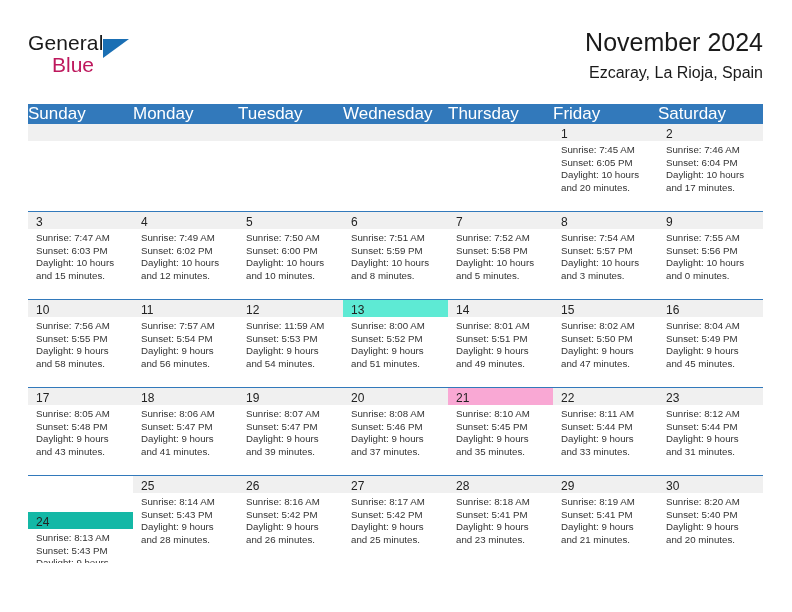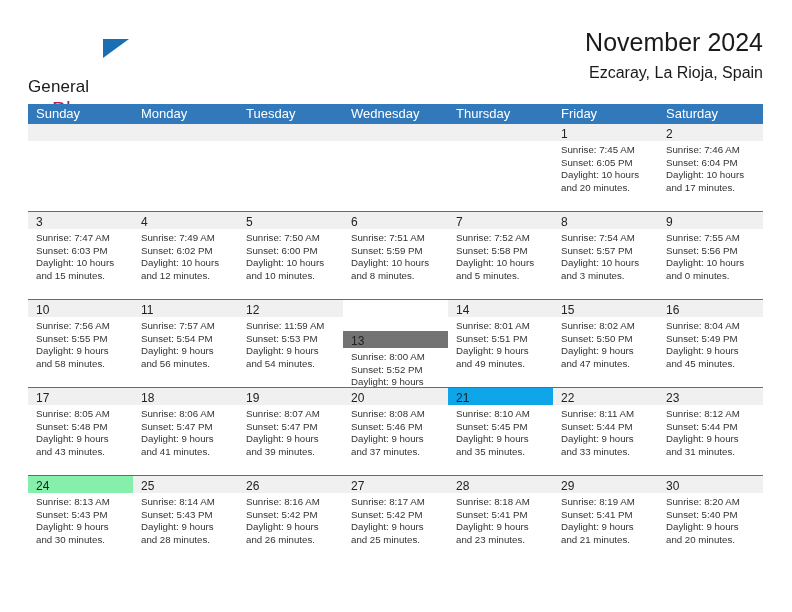--- a/index.html
+++ b/index.html
@@ -29,26 +29,25 @@
   }
 
   .logo {
     position: absolute;
     left: 0;
     top: 4px;
     width: 160px;
     height: 56px;
   }
   .logo-general {
-    font-size: 17px;
+    font-size: 21px;
     color: #1a1a1a;
     letter-spacing: 0.1px;
     line-height: 25px;
     display: block;
-    margin-top: 44px;
   }
   .logo-blue {
     font-size: 21px;
     color: #be185d;
     line-height: 24px;
     display: block;
     margin-left: 24px;
     margin-top: -2px;
   }
   .logo-tri {
@@ -93,23 +92,22 @@
   .dow-row {
     display: flex;
     width: 100%;
     background: #3279bb;
     height: 20px;
   }
   .dow {
     flex: 1 1 105px;
     width: 105px;
     color: #ffffff;
-    font-size: 13px;
+    font-size: 17px;
     line-height: 20px;
-    padding-left: 8px;
     white-space: nowrap;
     overflow: hidden;
   }
 
   .week {
     display: flex;
     width: 100%;
     border-top: 1.5px solid #3279bb;
   }
   .week:first-of-type { border-top: none; }
@@ -299,21 +297,21 @@
           <div class="cell">
             <div class="daynum-band" style="background: rgb(240, 240, 240);"><span class="daynum">12</span></div>
             <div class="info">
               <div>Sunrise: 11:59 AM</div>
               <div>Sunset: 5:53 PM</div>
               <div>Daylight: 9 hours</div>
               <div>and 54 minutes.</div>
             </div>
           </div>
           <div class="cell">
-            <div class="daynum-band" style="background: #737373; margin-top: 31px;"><span class="daynum">13</span></div>
+            <div class="daynum-band" style="background: #5eead4;"><span class="daynum">13</span></div>
             <div class="info">
               <div>Sunrise: 8:00 AM</div>
               <div>Sunset: 5:52 PM</div>
               <div>Daylight: 9 hours</div>
               <div>and 51 minutes.</div>
             </div>
           </div>
           <div class="cell">
             <div class="daynum-band" style="background: rgb(240, 240, 240);"><span class="daynum">14</span></div>
             <div class="info">
@@ -373,21 +371,21 @@
           <div class="cell">
             <div class="daynum-band" style="background: rgb(240, 240, 240);"><span class="daynum">20</span></div>
             <div class="info">
               <div>Sunrise: 8:08 AM</div>
               <div>Sunset: 5:46 PM</div>
               <div>Daylight: 9 hours</div>
               <div>and 37 minutes.</div>
             </div>
           </div>
           <div class="cell">
-            <div class="daynum-band" style="background: #0ea5e9;"><span class="daynum">21</span></div>
+            <div class="daynum-band" style="background: #f9a8d4;"><span class="daynum">21</span></div>
             <div class="info">
               <div>Sunrise: 8:10 AM</div>
               <div>Sunset: 5:45 PM</div>
               <div>Daylight: 9 hours</div>
               <div>and 35 minutes.</div>
             </div>
           </div>
           <div class="cell">
             <div class="daynum-band" style="background: rgb(240, 240, 240);"><span class="daynum">22</span></div>
             <div class="info">
@@ -402,21 +400,21 @@
             <div class="info">
               <div>Sunrise: 8:12 AM</div>
               <div>Sunset: 5:44 PM</div>
               <div>Daylight: 9 hours</div>
               <div>and 31 minutes.</div>
             </div>
           </div>
         </div>
         <div class="week" style="border-top-color: rgb(50, 121, 187);">
           <div class="cell">
-            <div class="daynum-band" style="background: #86efac;"><span class="daynum">24</span></div>
+            <div class="daynum-band" style="background: #14b8a6; margin-top: 36px;"><span class="daynum">24</span></div>
             <div class="info">
               <div>Sunrise: 8:13 AM</div>
               <div>Sunset: 5:43 PM</div>
               <div>Daylight: 9 hours</div>
               <div>and 30 minutes.</div>
             </div>
           </div>
           <div class="cell">
             <div class="daynum-band" style="background: rgb(240, 240, 240);"><span class="daynum">25</span></div>
             <div class="info">

